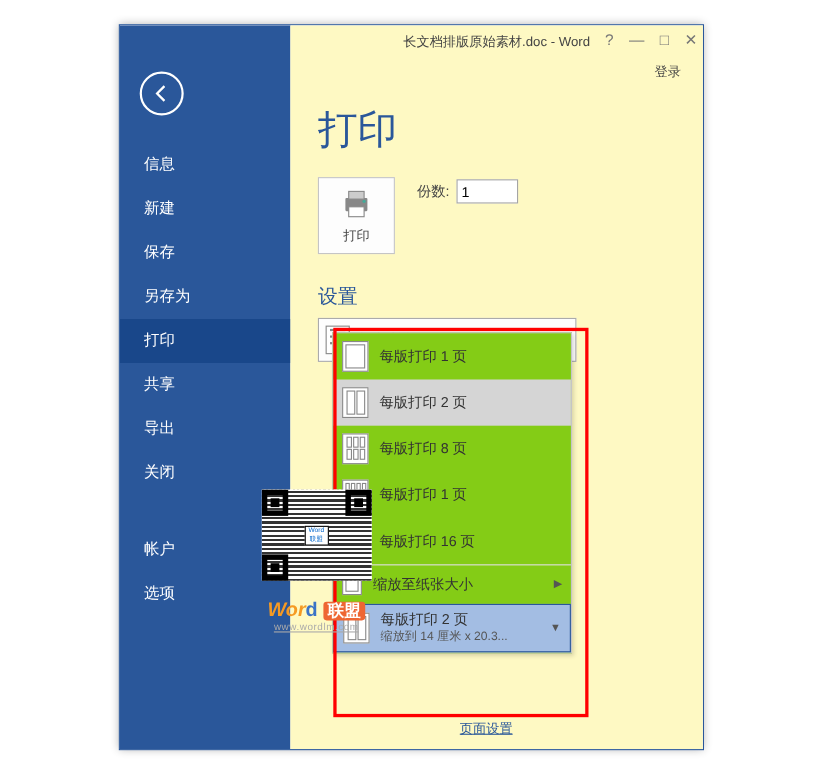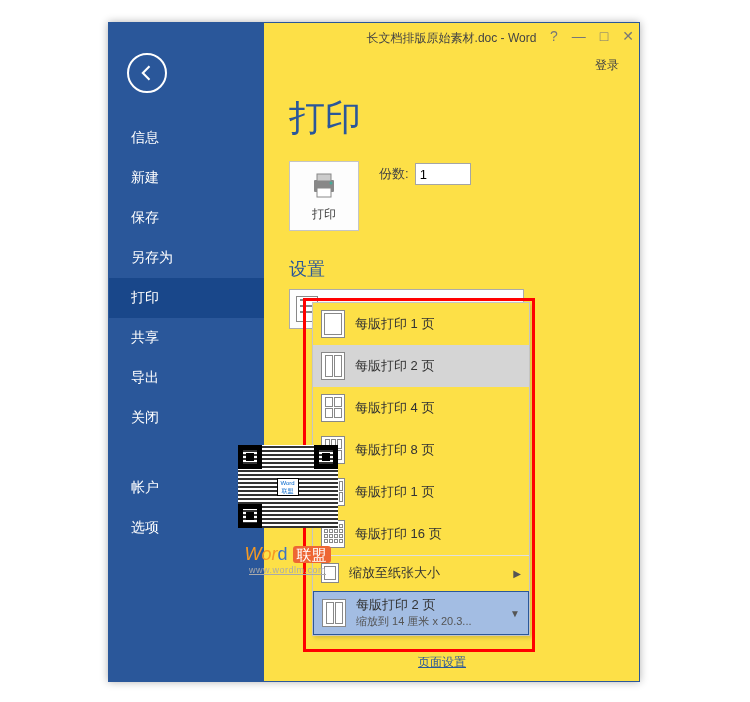--- a/index.html
+++ b/index.html
@@ -1,43 +1,43 @@
 <!DOCTYPE html>
 <html><head>
   <meta charset="utf-8">
   <style>
     * { margin: 0; padding: 0; box-sizing: border-box; font-family: "Microsoft YaHei", "Segoe UI", sans-serif; }
     body { background: #fff; width: 750px; height: 702px; position: relative; }
     .window { position: absolute; left: 108px; top: 22px; width: 532px; height: 660px; border: 1px solid #2a579a; box-shadow: 0 0 8px rgba(0,0,0,0.3); display: flex; overflow: hidden; background: #fff; }
-    .sidebar { width: 155px; background: #2a579a; color: #fff; display: flex; flex-direction: column; padding-top: 30px; }
+    .sidebar { width: 155px; background: #2a579a; color: #fff; display: flex; flex-direction: column; padding-top: 42px; }
     .back-btn { width: 40px; height: 40px; border: 2px solid #fff; border-radius: 50%; display: flex; align-items: center; justify-content: center; margin-left: 18px; margin-bottom: 25px; cursor: pointer; }
     .back-btn svg { width: 20px; height: 20px; }
     .menu-item { padding: 11px 22px; font-size: 14px; cursor: pointer; color: #fff; }
     .menu-item.active { background: #19478a; }
     .menu-spacer { height: 30px; }
-    .content { flex: 1; background: #fde047; position: relative; }
+    .content { flex: 1; background: #fef9c3; position: relative; }
     .titlebar { height: 30px; display: flex; align-items: center; justify-content: center; position: relative; padding: 0 10px; font-size: 12px; color: #444; }
     .titlebar-ctrls { position: absolute; right: 5px; top: 5px; display: flex; gap: 14px; color: #777; font-size: 14px; }
     .titlebar-ctrls span { cursor: pointer; }
     .login-row { text-align: right; padding: 4px 20px 0 0; font-size: 12px; color: #444; margin-left: 32px; }
     .heading { font-size: 36px; font-weight: 300; color: #2a579a; margin: 20px 0 18px 25px; }
     .print-row { display: flex; align-items: flex-start; margin-left: 25px; gap: 20px; }
     .print-btn { width: 70px; height: 70px; border: 1px solid #c5c5c5; display: flex; flex-direction: column; align-items: center; justify-content: center; cursor: pointer; background: #fdfdfd; }
     .print-btn svg { width: 32px; height: 32px; }
     .print-btn-label { font-size: 12px; margin-top: 4px; color: #444; }
     .copies-row { display: flex; align-items: center; gap: 6px; font-size: 13px; color: #444; margin-top: 2px; }
     .copies-input { width: 56px; height: 22px; border: 1px solid #a5a5a5; padding: 0 4px; font-size: 13px; }
     .section-label { font-size: 18px; font-weight: 400; color: #2a579a; margin: 26px 0 8px 25px; }
     .dropdown-box { margin-left: 25px; width: 235px; height: 40px; border: 1px solid #ababab; display: flex; align-items: center; padding: 0 6px; cursor: pointer; position: relative; background: #fdfdfd; }
     .dropdown-icon { width: 22px; height: 26px; border: 1px solid #888; margin-right: 8px; display: flex; flex-direction: column; background: #fff; }
     .dropdown-icon .line { height: 2px; background: #888; margin: 2px 3px; }
     .dropdown-text { flex: 1; font-size: 13px; color: #333; }
     .dropdown-arrow { font-size: 10px; color: #555; }
     .redbox { position: absolute; left: 303px; top: 298px; width: 232px; height: 354px; border: 3px solid #ff0000; pointer-events: none; z-index: 100; }
-    .popup { position: absolute; left: 312px; top: 302px; width: 218px; background: #fde047; border: 1px solid #c5c5c5; z-index: 5; box-shadow: 2px 2px 4px rgba(0,0,0,0.15); }
+    .popup { position: absolute; left: 302px; top: 302px; width: 218px; background: #84cc16; border: 1px solid #c5c5c5; z-index: 5; box-shadow: 2px 2px 4px rgba(0,0,0,0.15); }
     .popup-item { display: flex; align-items: center; height: 42px; padding: 0 8px; cursor: pointer; border-bottom: 1px solid transparent; }
     .popup-item.hover { background: #d5d5d5; }
     .popup-item.sep-top { border-top: 1px solid #e0e0e0; }
     .popup-item.submenu { height: 36px; }
     .popup-item.selected { background: #a3bde3; border: 1px solid #2a579a; height: 44px; }
     .popup-icon { width: 24px; height: 28px; border: 1px solid #888; margin-right: 10px; display: flex; flex-wrap: wrap; align-content: center; justify-content: center; gap: 1px; padding: 1px; background: #fff; }
     .popup-icon .cell { border: 1px solid #888; background: #fff; }
     .popup-icon.c2 .cell { width: 8px; height: 22px; }
     .popup-icon.c1 .cell { width: 18px; height: 22px; }
     .popup-icon.c4 .cell { width: 8px; height: 10px; }
@@ -49,21 +49,21 @@
     .popup-text.two-line { line-height: 16px; }
     .popup-text.two-line .sub { font-size: 11px; color: #555; display: block; }
     .popup-arrow { font-size: 10px; color: #555; margin-left: 4px; }
     .page-setup { position: absolute; left: 418px; top: 654px; font-size: 12px; color: #2a579a; text-decoration: underline; cursor: pointer; z-index: 2; }
     .qr-overlay { position: absolute; left: 235px; top: 445px; width: 105px; height: 130px; z-index: 200; display: flex; flex-direction: column; align-items: center; pointer-events: none; }
     .qr-code { width: 100px; height: 100px; background: #fff; position: relative; overflow: hidden; }
     .qr-finder { position: absolute; width: 24px; height: 24px; border: 5px solid #000; box-sizing: border-box; }
     .qr-finder::after { content:''; position: absolute; left: 3px; top: 3px; width: 8px; height: 8px; background: #000; }
     .qr-noise { position: absolute; inset: 0; background-image: repeating-linear-gradient(0deg,#000 0 2px,#fff 2px 4px), repeating-linear-gradient(90deg,#000 0 2px,#fff 2px 4px); mix-blend-mode: multiply; opacity: 0.8; }
     .qr-badge { position:absolute; left:50%; top:50%; transform:translate(-50%,-50%); width:22px; height:18px; background:#fff; border:1px solid #000; z-index:3; font-size:6px; text-align:center; line-height:8px; color:#06c; overflow:hidden; }
-    .brand-row { font-size: 18px; font-weight: 400; margin-top: 16px; }
+    .brand-row { font-size: 18px; font-weight: 700; margin-top: 16px; }
     .brand-row .w { color: #f59a23; font-style: italic; }
     .brand-row .o { color: #3b73c6; }
     .brand-row .lm { background: #e63; color: #fff; font-size: 15px; padding: 0 4px; border-radius: 3px; font-style: normal; }
     .brand-url { font-size: 9px; color: #aaa; letter-spacing: 0.5px; text-decoration: underline; }
   </style>
 </head>
 <body>
 
 <div class="window">
   <div class="sidebar">
@@ -135,29 +135,20 @@
     <div class="popup-text">每版打印 1 页</div>
   </div>
   <div class="popup-item hover">
     <div class="popup-icon c2">
         <div class="cell"></div>
         <div class="cell"></div>
       </div>
     <div class="popup-text">每版打印 2 页</div>
   </div>
   <div class="popup-item">
-    <div class="popup-icon c4">
-        <div class="cell"></div>
-        <div class="cell"></div>
-        <div class="cell"></div>
-        <div class="cell"></div>
-      </div>
-    <div class="popup-text">每版打印 4 页</div>
-  </div>
-  <div class="popup-item">
     <div class="popup-icon c6">
         <div class="cell"></div>
         <div class="cell"></div>
         <div class="cell"></div>
         <div class="cell"></div>
         <div class="cell"></div>
         <div class="cell"></div>
       </div>
     <div class="popup-text">每版打印 8 页</div>
   </div>

